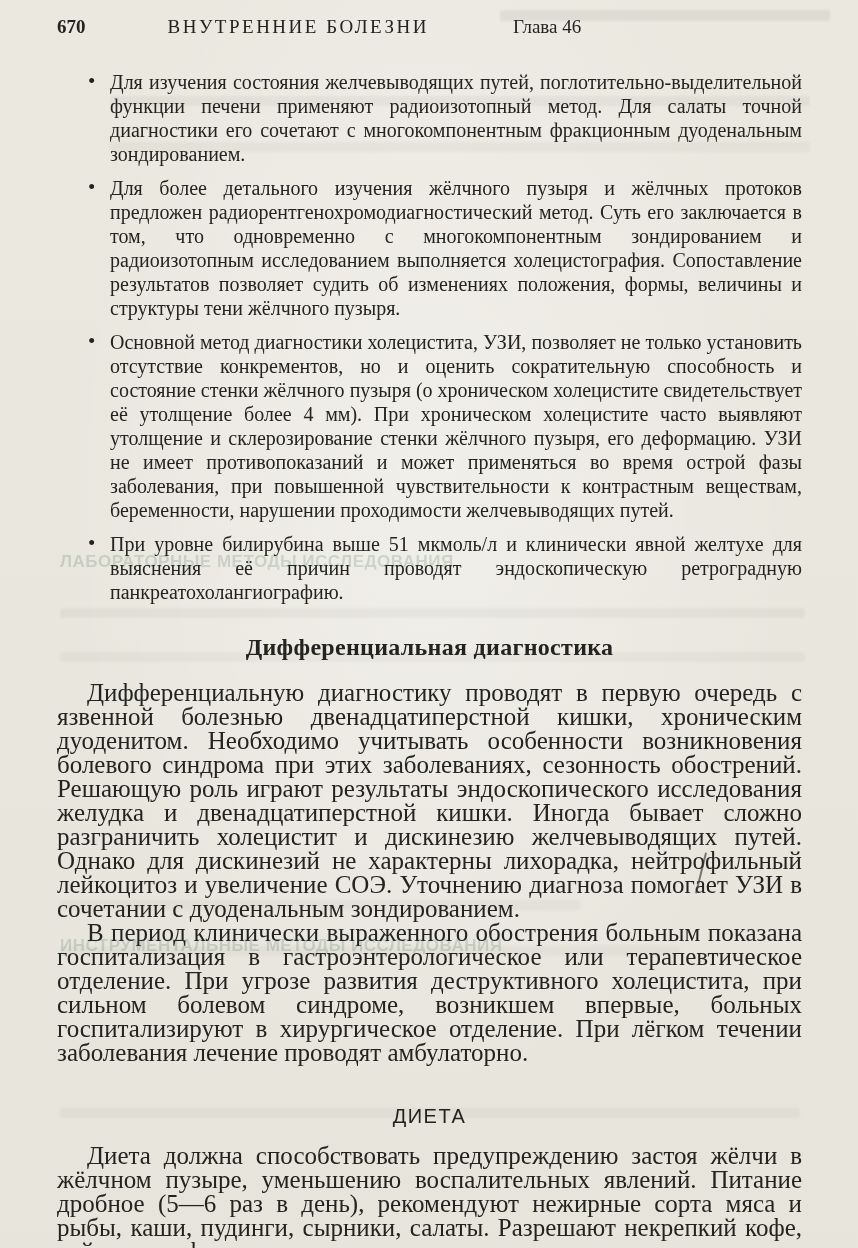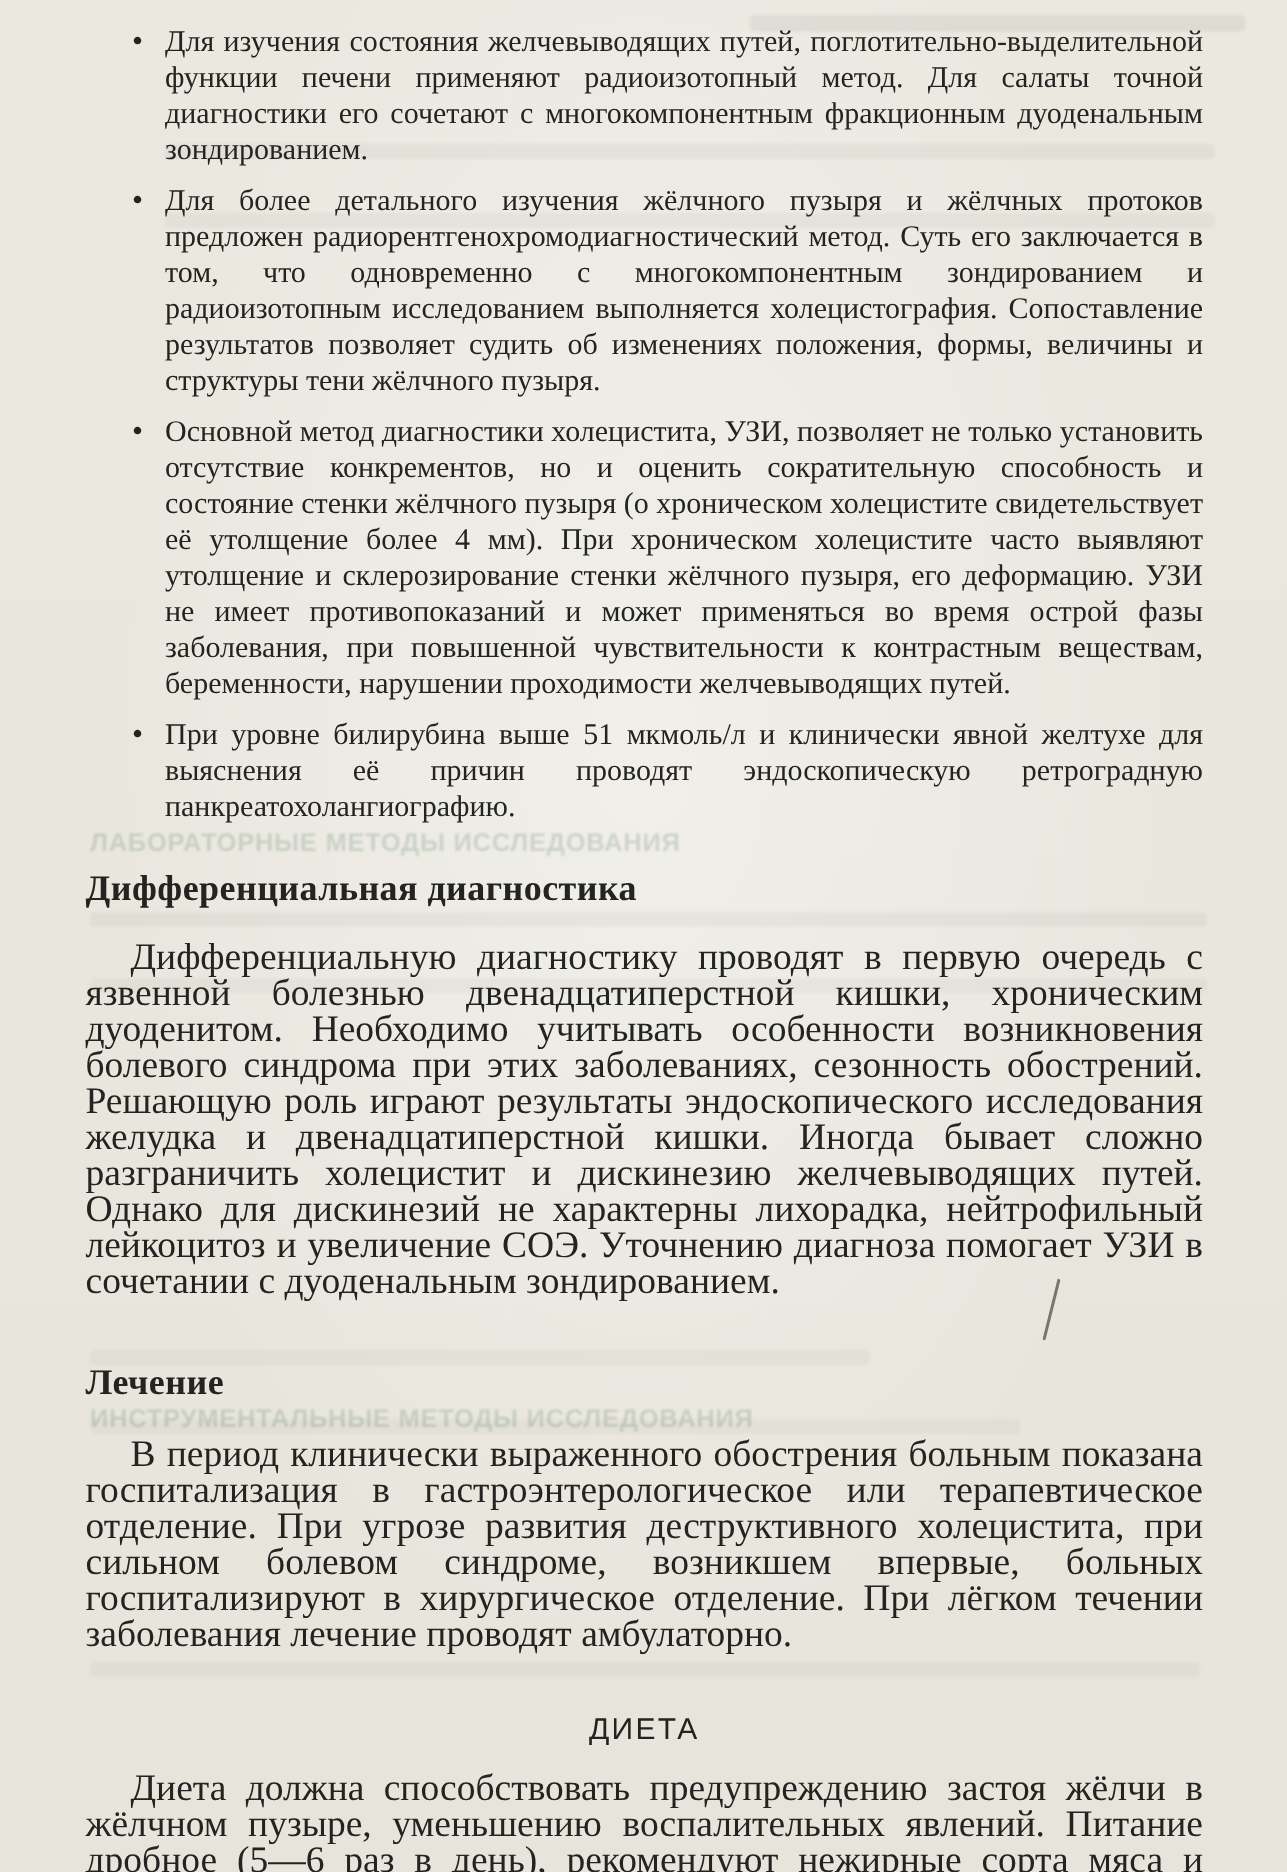--- a/index.html
+++ b/index.html
@@ -97,20 +97,21 @@
     margin-bottom: 10px;
   }
   .bullet-list li::before {
     content: "\2022";
     position: absolute;
     left: 1px; top: -1px;
     font-size: 21px;
   }
 
   .section-heading {
+    text-align: center;
     font-size: 24px;
     font-weight: 700;
     margin: 30px 0 20px 0;
     letter-spacing: .3px;
   }
   .section-heading.treatment { margin-top: 42px; margin-bottom: 22px; }
 
   .subsection-heading {
     font-family: "Liberation Sans", sans-serif;
     font-weight: 400;
@@ -142,38 +143,42 @@
   <div class="ghost-bar g7"></div>
   <div class="ghost-bar g8"></div>
   <div class="ghost-text gt1">ЛАБОРАТОРНЫЕ МЕТОДЫ ИССЛЕДОВАНИЯ</div>
   <div class="ghost-text gt2">ИНСТРУМЕНТАЛЬНЫЕ МЕТОДЫ ИССЛЕДОВАНИЯ</div>
 </div>
 
 <div class="pen-mark"></div>
 
 <div class="page">
 
+  <header class="running-head">
+    <span class="pagenum">670</span>
+    <span class="booktitle">ВНУТРЕННИЕ БОЛЕЗНИ</span>
+    <span class="chapter">Глава 46</span>
+  </header>
 
   <ul class="bullet-list">
     <li>
       <span>Для изучения состояния желчевыводящих путей, поглотительно-выделительной функции печени применяют радиоизотопный метод. Для салаты точной диагностики его сочетают с многокомпонентным фракционным дуоденальным зондированием.</span>
     </li>
     <li>
       <span>Для более детального изучения жёлчного пузыря и жёлчных протоков предложен радиорентгенохромодиагностический метод. Суть его заключается в том, что одновременно с многокомпонентным зондированием и радиоизотопным исследованием выполняется холецистография. Сопоставление результатов позволяет судить об изменениях положения, формы, величины и структуры тени жёлчного пузыря.</span>
     </li>
     <li>
       <span>Основной метод диагностики холецистита, УЗИ, позволяет не только установить отсутствие конкрементов, но и оценить сократительную способность и состояние стенки жёлчного пузыря (о хроническом холецистите свидетельствует её утолщение более 4 мм). При хроническом холецистите часто выявляют утолщение и склерозирование стенки жёлчного пузыря, его деформацию. УЗИ не имеет противопоказаний и может применяться во время острой фазы заболевания, при повышенной чувствительности к контрастным веществам, беременности, нарушении проходимости желчевыводящих путей.</span>
     </li>
     <li>
       <span>При уровне билирубина выше 51 мкмоль/л и клинически явной желтухе для выяснения её причин проводят эндоскопическую ретроградную панкреатохолангиографию.</span>
     </li>
   </ul>
 
   <h2 class="section-heading">Дифференциальная диагностика</h2>
   <p class="body-para">Дифференциальную диагностику проводят в первую очередь с язвенной болезнью двенадцатиперстной кишки, хроническим дуоденитом. Необходимо учитывать особенности возникновения болевого синдрома при этих заболеваниях, сезонность обострений. Решающую роль играют результаты эндоскопического исследования желудка и двенадцатиперстной кишки. Иногда бывает сложно разграничить холецистит и дискинезию желчевыводящих путей. Однако для дискинезий не характерны лихорадка, нейтрофильный лейкоцитоз и увеличение СОЭ. Уточнению диагноза помогает УЗИ в сочетании с дуоденальным зондированием.</p>
 
-  <h2 class="section-heading treatment">Лечение</h2>
   <p class="body-para">В период клинически выраженного обострения больным показана госпитализация в гастроэнтерологическое или терапевтическое отделение. При угрозе развития деструктивного холецистита, при сильном болевом синдроме, возникшем впервые, больных госпитализируют в хирургическое отделение. При лёгком течении заболевания лечение проводят амбулаторно.</p>
 
   <h3 class="subsection-heading">ДИЕТА</h3>
   <p class="body-para diet">Диета должна способствовать предупреждению застоя жёлчи в жёлчном пузыре, уменьшению воспалительных явлений. Питание дробное (5—6 раз в день), рекомендуют нежирные сорта мяса и рыбы, каши, пудинги, сырники, салаты. Разрешают некрепкий кофе, чай, фруктовые, овощные, ягодные соки</p>
 
 </div>
 
 </body></html>

